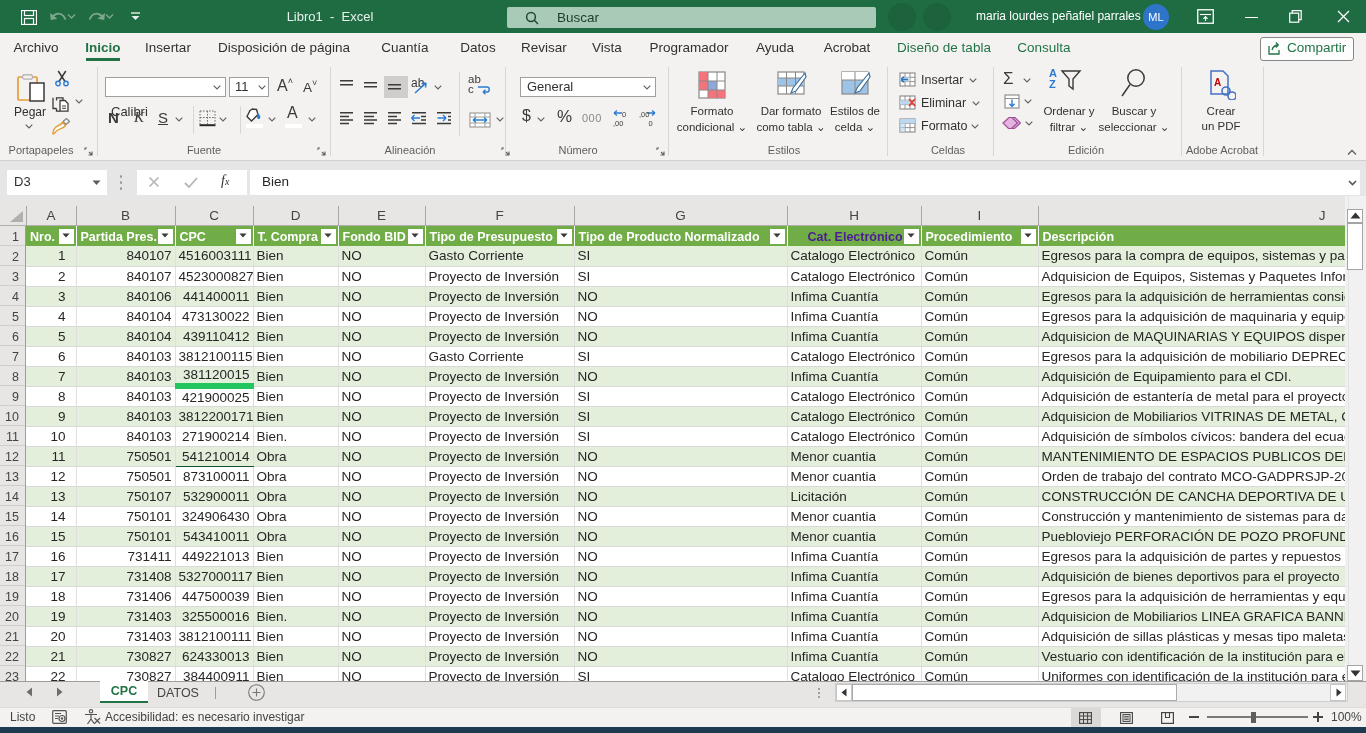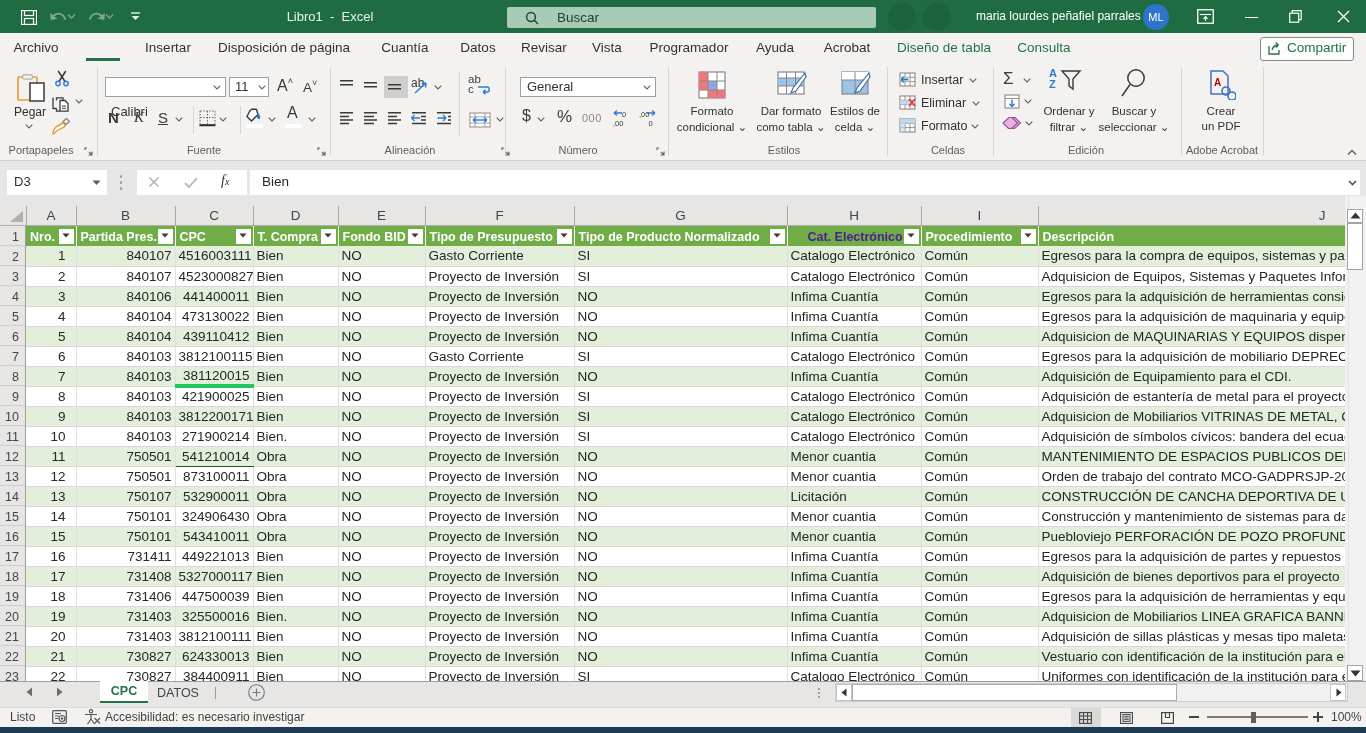--- a/index.html
+++ b/index.html
@@ -53,20 +53,21 @@
 <div class="abs" style="left:1245px;top:17px;width:13px;height:1.4px;background:#fff;"></div>
 <svg class="ic" style="left:1289px;top:10px;" width="13" height="13" viewBox="0 0 13 13">
 <rect x="0.7" y="3.2" width="9" height="9" fill="none" stroke="#fff" stroke-width="1.2"></rect>
 <path d="M3.2 3.2 L3.2 0.7 L12.2 0.7 L12.2 9.7 L9.8 9.7" fill="none" stroke="#fff" stroke-width="1.2"></path>
 </svg>
 <svg class="ic" style="left:1337px;top:10px;" width="13" height="13" viewBox="0 0 13 13">
 <path d="M1 1 L12 12 M12 1 L1 12" stroke="#fff" stroke-width="1.3"></path>
     </svg>
 <div class="abs" style="left:0;top:33px;width:1366px;height:29px;background:#f3f2f1;"></div>
 <div class="abs" style="left:-54px;top:33px;width:180px;height:29px;line-height:29px;text-align:center;font-size:13.5px;color:#323130;font-weight:normal;">Archivo</div>
+<div class="abs" style="left:13px;top:33px;width:180px;height:29px;line-height:29px;text-align:center;font-size:13.5px;color:#217346;font-weight:bold;">Inicio</div>
 <div class="abs" style="left:78px;top:33px;width:180px;height:29px;line-height:29px;text-align:center;font-size:13.5px;color:#323130;font-weight:normal;">Insertar</div>
 <div class="abs" style="left:194px;top:33px;width:180px;height:29px;line-height:29px;text-align:center;font-size:13.5px;color:#323130;font-weight:normal;">Disposición de página</div>
 <div class="abs" style="left:315px;top:33px;width:180px;height:29px;line-height:29px;text-align:center;font-size:13.5px;color:#323130;font-weight:normal;">Cuantía</div>
 <div class="abs" style="left:388px;top:33px;width:180px;height:29px;line-height:29px;text-align:center;font-size:13.5px;color:#323130;font-weight:normal;">Datos</div>
 <div class="abs" style="left:454px;top:33px;width:180px;height:29px;line-height:29px;text-align:center;font-size:13.5px;color:#323130;font-weight:normal;">Revisar</div>
 <div class="abs" style="left:517px;top:33px;width:180px;height:29px;line-height:29px;text-align:center;font-size:13.5px;color:#323130;font-weight:normal;">Vista</div>
 <div class="abs" style="left:685px;top:33px;width:180px;height:29px;line-height:29px;text-align:center;font-size:13.5px;color:#323130;font-weight:normal;">Ayuda</div>
 <div class="abs" style="left:599px;top:33px;width:180px;height:29px;line-height:29px;text-align:center;font-size:13.5px;color:#323130;font-weight:normal;">Programador</div>
 <div class="abs" style="left:757px;top:33px;width:180px;height:29px;line-height:29px;text-align:center;font-size:13.5px;color:#323130;font-weight:normal;">Acrobat</div>
 <div class="abs" style="left:854px;top:33px;width:180px;height:29px;line-height:29px;text-align:center;font-size:13.5px;color:#217346;font-weight:normal;">Diseño de tabla</div>
@@ -552,21 +553,21 @@
 <td style="border-right:1px solid rgba(128,128,128,0.25);border-bottom:1px solid #d9d9d9;padding:0 3px 0 3px;text-align:left;white-space:nowrap;overflow:hidden;">NO</td>
 <td style="border-right:1px solid rgba(128,128,128,0.25);border-bottom:1px solid #d9d9d9;padding:0 3px 0 3px;text-align:left;white-space:nowrap;overflow:hidden;">Gasto Corriente</td>
 <td style="border-right:1px solid rgba(128,128,128,0.25);border-bottom:1px solid #d9d9d9;padding:0 3px 0 3px;text-align:left;white-space:nowrap;overflow:hidden;">SI</td>
 <td style="border-right:1px solid rgba(128,128,128,0.25);border-bottom:1px solid #d9d9d9;padding:0 3px 0 3px;text-align:left;white-space:nowrap;overflow:hidden;">Catalogo Electrónico</td>
 <td style="border-right:1px solid rgba(128,128,128,0.25);border-bottom:1px solid #d9d9d9;padding:0 3px 0 3px;text-align:left;white-space:nowrap;overflow:hidden;">Común</td>
 <td style="border-right:1px solid rgba(128,128,128,0.25);border-bottom:1px solid #d9d9d9;padding:0 3px 0 3px;text-align:left;white-space:nowrap;overflow:hidden;">Egresos para la adquisición de mobiliario DEPRECIABLE</td>
 </tr>
 <tr style="height:20px;background:#e3efdb;">
 <td style="border-right:1px solid rgba(128,128,128,0.25);border-bottom:1px solid #d9d9d9;padding:0 10px 0 3px;text-align:right;white-space:nowrap;overflow:hidden;">7</td>
 <td style="border-right:1px solid rgba(128,128,128,0.25);border-bottom:1px solid #d9d9d9;padding:0 3px 0 3px;text-align:right;white-space:nowrap;overflow:hidden;">840103</td>
-<td style="border-right:1px solid rgba(128,128,128,0.25);border-bottom:4px solid #22c55e;padding:0 3px 0 3px;text-align:right;white-space:nowrap;overflow:hidden;">381120015</td>
+<td style="border-right:1px solid rgba(128,128,128,0.25);border-bottom:6px solid #22c55e;padding:0 3px 0 3px;text-align:right;white-space:nowrap;overflow:hidden;">381120015</td>
 <td style="border-right:1px solid rgba(128,128,128,0.25);border-bottom:1px solid #d9d9d9;padding:0 3px 0 3px;text-align:left;white-space:nowrap;overflow:hidden;">Bien</td>
 <td style="border-right:1px solid rgba(128,128,128,0.25);border-bottom:1px solid #d9d9d9;padding:0 3px 0 3px;text-align:left;white-space:nowrap;overflow:hidden;">NO</td>
 <td style="border-right:1px solid rgba(128,128,128,0.25);border-bottom:1px solid #d9d9d9;padding:0 3px 0 3px;text-align:left;white-space:nowrap;overflow:hidden;">Proyecto de Inversión</td>
 <td style="border-right:1px solid rgba(128,128,128,0.25);border-bottom:1px solid #d9d9d9;padding:0 3px 0 3px;text-align:left;white-space:nowrap;overflow:hidden;">NO</td>
 <td style="border-right:1px solid rgba(128,128,128,0.25);border-bottom:1px solid #d9d9d9;padding:0 3px 0 3px;text-align:left;white-space:nowrap;overflow:hidden;">Infima Cuantía</td>
 <td style="border-right:1px solid rgba(128,128,128,0.25);border-bottom:1px solid #d9d9d9;padding:0 3px 0 3px;text-align:left;white-space:nowrap;overflow:hidden;">Común</td>
 <td style="border-right:1px solid rgba(128,128,128,0.25);border-bottom:1px solid #d9d9d9;padding:0 3px 0 3px;text-align:left;white-space:nowrap;overflow:hidden;">Adquisición de Equipamiento para el CDI.</td>
 </tr>
 <tr style="height:20px;background:#fff;">
 <td style="border-right:1px solid rgba(128,128,128,0.25);border-bottom:1px solid #d9d9d9;padding:0 10px 0 3px;text-align:right;white-space:nowrap;overflow:hidden;">8</td>

